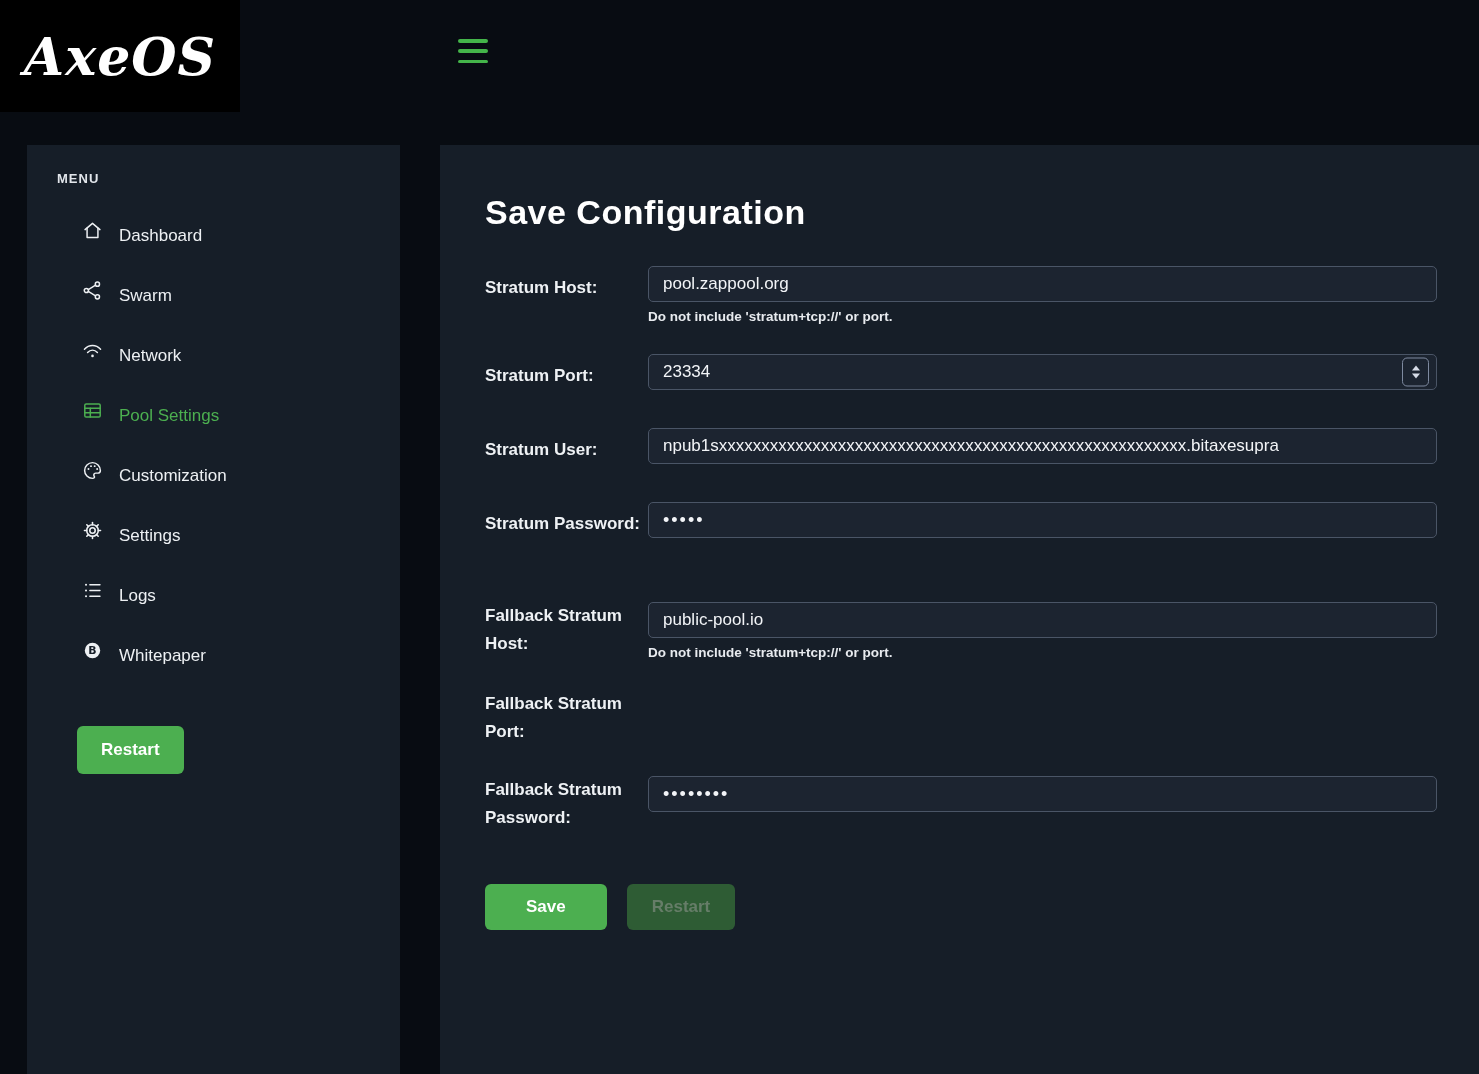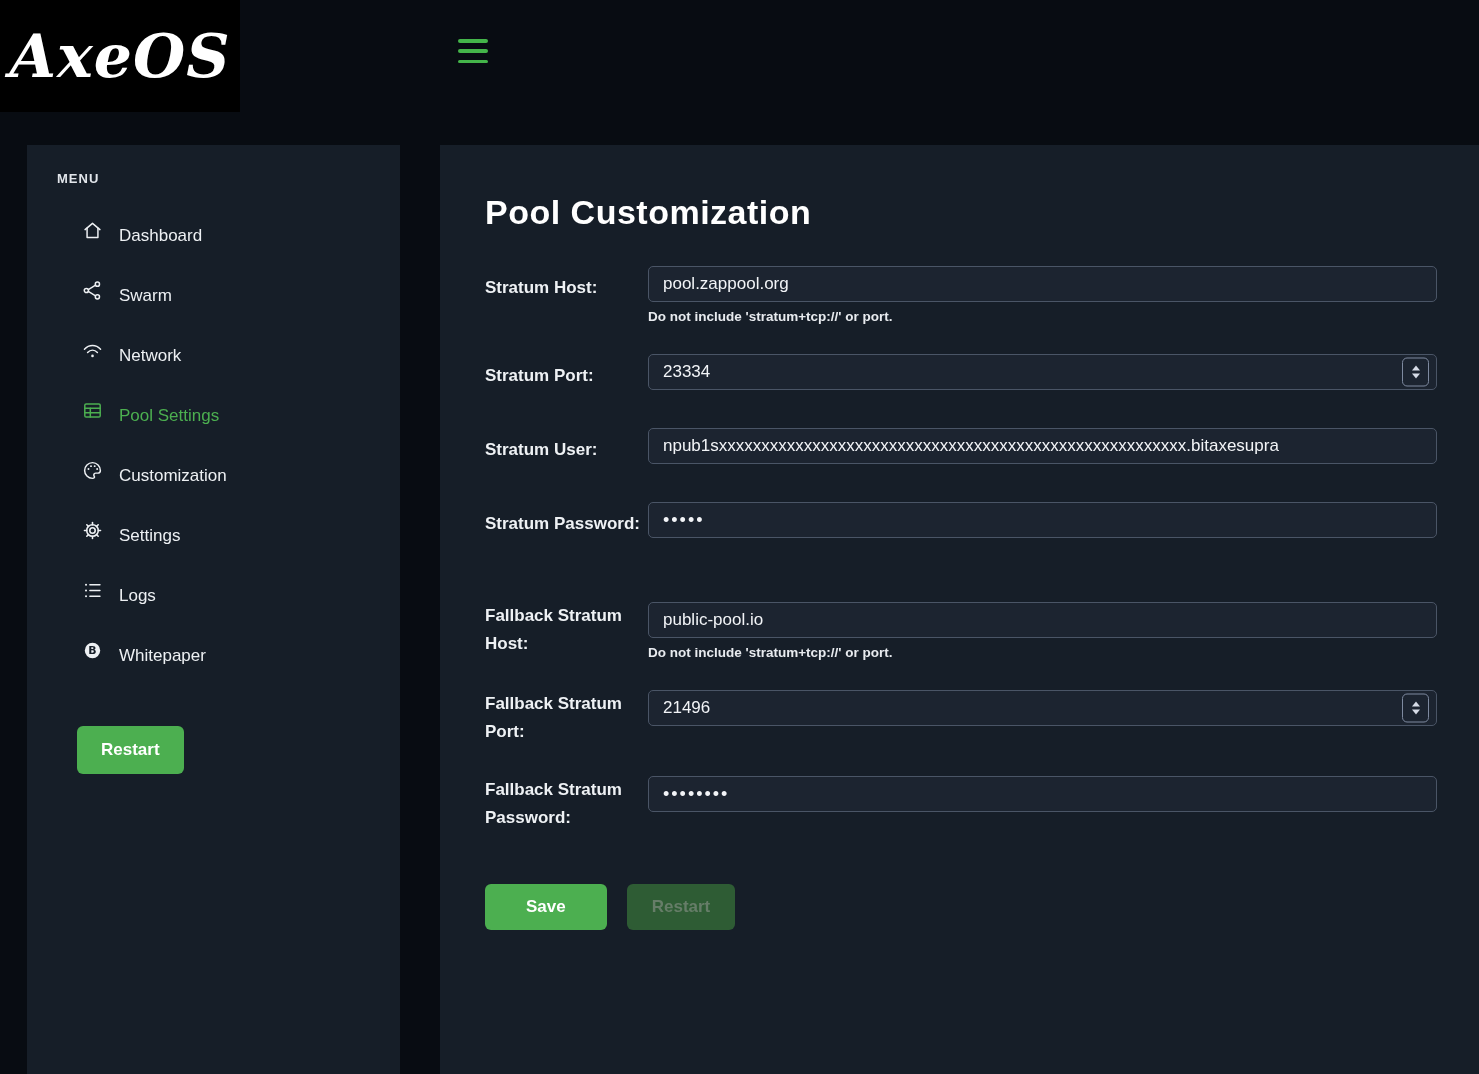--- a/index.html
+++ b/index.html
@@ -13,21 +13,21 @@
   }
 
   
   .header { position:relative; height:103px; }
   .logo-box {
     position:absolute; left:0; top:0; width:240px; height:112px;
     background:#000; display:flex; align-items:center; justify-content:center;
   }
   .logo-text {
     font-family:"DejaVu Serif",serif; font-weight:700; font-style:italic;
-    font-size:60px; color:#ffffff; letter-spacing:1px;
+    font-size:52px; color:#ffffff; letter-spacing:1px;
   }
   .hamburger {
     position:absolute; left:458px; top:39px; width:30px; height:24px;
     display:flex; flex-direction:column; justify-content:space-between; cursor:pointer;
   }
   .hamburger .bar { height:3.5px; width:100%; background:#44b54a; border-radius:2px; }
 
   
   .content { display:flex; margin:42px 0 0 27px; gap:40px; height:929px; }
   .panel-bg { background:#161e28; }
@@ -206,21 +206,21 @@
           <text x="12" y="16.3" text-anchor="middle" font-size="12.5" font-weight="bold" fill="#161e28" font-family="DejaVu Sans, sans-serif">B</text>
         </svg>
       </span>
       <span class="nav-label">Whitepaper</span>
     </div>
 
     <button class="btn btn-green sidebar-restart">Restart</button>
   </div>
 
   <div class="main panel-bg">
-    <h1 class="page-title">Pool Customization</h1>
+    <h1 class="page-title">Save Configuration</h1>
 
     <div class="form-row">
       <div class="field-label">Stratum Host:</div>
       <div class="field-col">
         <input class="text-input" value="pool.zappool.org" style="">
         <div class="hint">Do not include 'stratum+tcp://' or port.</div>
       </div>
     </div>
 
     <div class="form-row">
@@ -253,29 +253,20 @@
     <div class="form-row section-gap">
       <div class="field-label">Fallback Stratum Host:</div>
       <div class="field-col">
         <input class="text-input" value="public-pool.io" style="">
         <div class="hint">Do not include 'stratum+tcp://' or port.</div>
       </div>
     </div>
 
     <div class="form-row">
       <div class="field-label">Fallback Stratum Port:</div>
-      <div class="field-col">
-        <div class="input-wrap">
-          <input class="text-input num" value="21496" style="">
-          <div class="stepper">
-            <span class="tri-up"></span>
-            <span class="tri-down"></span>
-          </div>
-        </div>
-      </div>
     </div>
 
 
     <div class="form-row">
       <div class="field-label">Fallback Stratum Password:</div>
       <div class="field-col">
         <input class="text-input pw" value="••••••••" style="">
       </div>
     </div>
 

